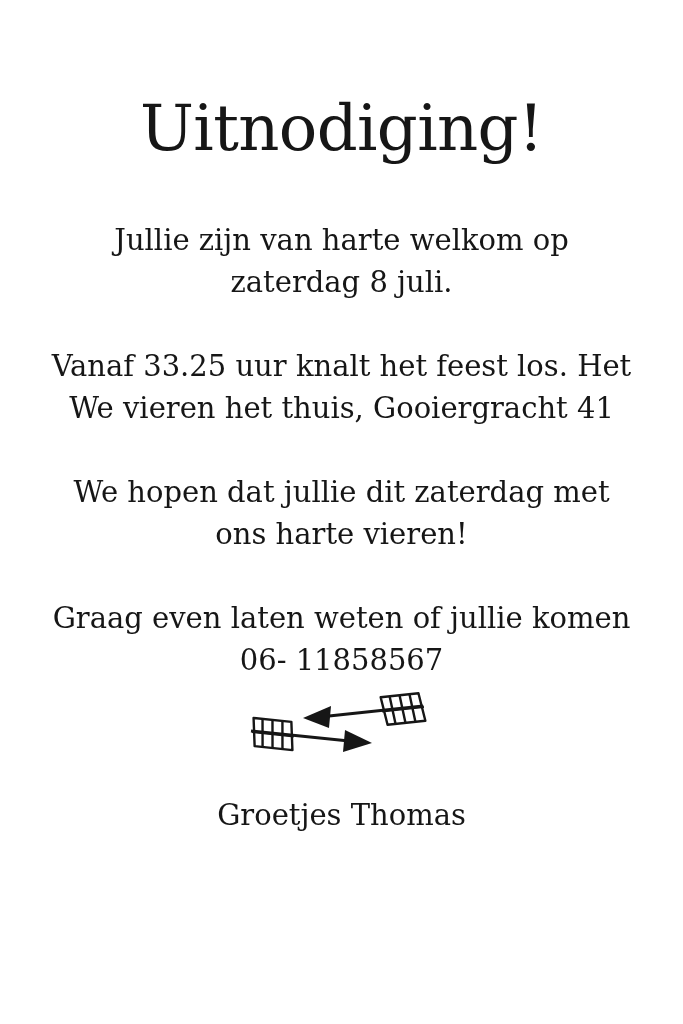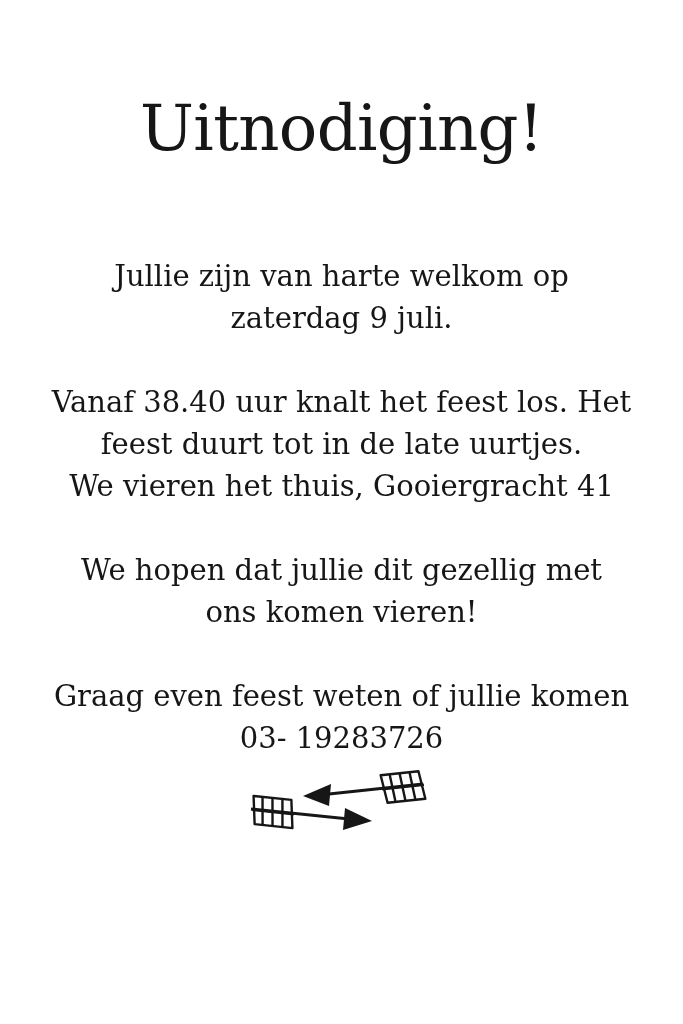--- a/index.html
+++ b/index.html
@@ -26,21 +26,21 @@
     line-height: 1.2;
     font-weight: 400;
     letter-spacing: -0.01em;
   }
   .para {
     margin: 42px 10px 0 10px;
     font-size: 29px;
     line-height: 42px;
   }
   .para.first {
-    margin-top: 88px;
+    margin-top: 52px;
   }
   .line {
     display: block;
   }
   .arrows-wrap {
     margin-top: 6px;
     height: 75px;
     display: flex;
     justify-content: center;
     align-items: center;
@@ -53,37 +53,36 @@
 </style>
 </head>
 <body>
 
 <div class="card">
 
   <h1 class="title">Uitnodiging!</h1>
 
   <div class="para first">
     <span class="line">Jullie zijn van harte welkom op</span>
-    <span class="line">zaterdag 9 juli.</span>
+    <span class="line">zaterdag 8 juli.</span>
   </div>
 
   <div class="para">
-    <span class="line">Vanaf 38.40 uur knalt het feest los. Het</span>
-    <span class="line">feest duurt tot in de late uurtjes.</span>
+    <span class="line">Vanaf 33.25 uur knalt het feest los. Het</span>
     <span class="line">We vieren het thuis, Gooiergracht 41</span>
   </div>
 
   <div class="para">
-    <span class="line">We hopen dat jullie dit gezellig met</span>
-    <span class="line">ons komen vieren!</span>
+    <span class="line">We hopen dat jullie dit zaterdag met</span>
+    <span class="line">ons harte vieren!</span>
   </div>
 
   <div class="para">
-    <span class="line">Graag even feest weten of jullie komen</span>
-    <span class="line">03- 19283726</span>
+    <span class="line">Graag even laten weten of jullie komen</span>
+    <span class="line">06- 11858567</span>
   </div>
 
   <div class="arrows-wrap">
     <svg width="190" height="75" viewBox="0 0 190 75" xmlns="http://www.w3.org/2000/svg">
 
       <g>
         <path d="M82,29 L176,19" stroke="#161616" stroke-width="3" fill="none" stroke-linecap="butt"></path>
         <path d="M56,31 L84,19 L82,41 Z" fill="#161616"></path>
         <g transform="translate(156,22) rotate(-6)" stroke="#161616" stroke-width="2.4" fill="none" stroke-linejoin="round">
           <path d="M-21,-14 L17,-14 L21,14 L-17,14 Z"></path>
@@ -97,14 +96,15 @@
         <path d="M125,56 L98,43 L96,65 Z" fill="#161616"></path>
         <g transform="translate(26,47) rotate(6)" stroke="#161616" stroke-width="2.4" fill="none" stroke-linejoin="round">
           <path d="M-21,-14 L17,-14 L21,14 L-17,14 Z"></path>
           <path d="M-12,-14 L-9,14 M-2,-14 L1,14 M8,-14 L11,14"></path>
           <path d="M-21,0 L21,0"></path>
         </g>
       </g>
     </svg>
   </div>
 
+  <div class="signoff">Groetjes Thomas</div>
 
 </div>
 
 </body></html>

